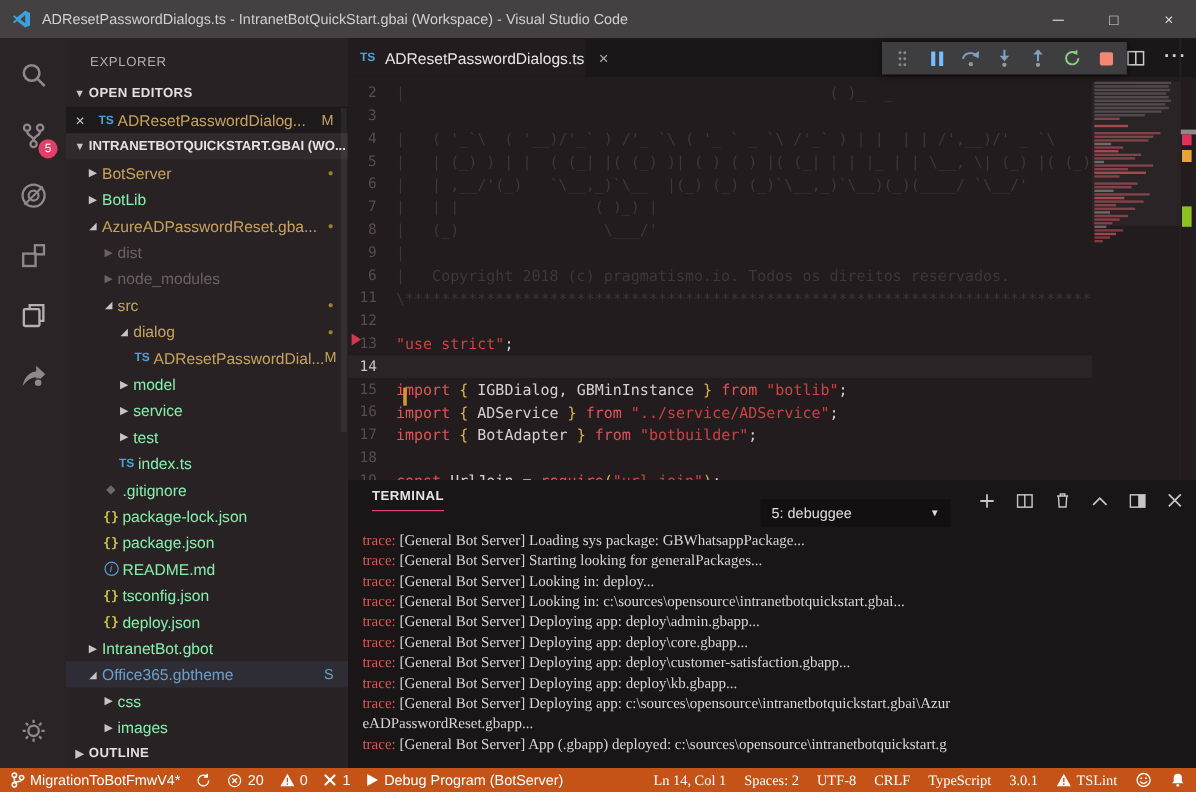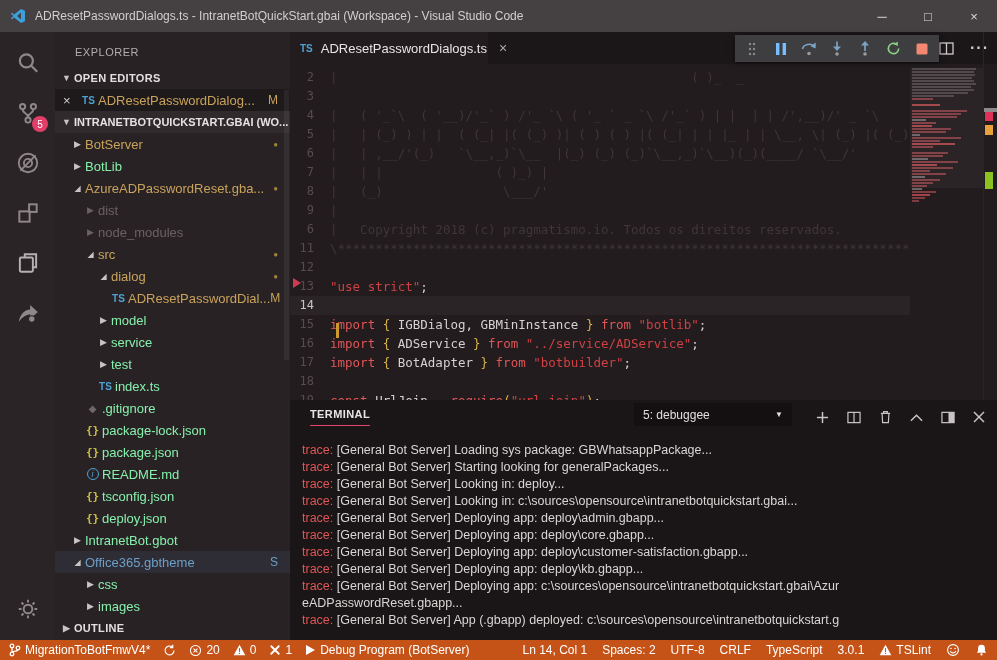--- a/index.html
+++ b/index.html
@@ -69,34 +69,34 @@
   
   .debug-toolbar{position:absolute;left:735px;top:35px;width:204px;height:27px;background:#3E3E41;
                  display:flex;align-items:center;justify-content:space-evenly;z-index:6;
                  box-shadow:0 1px 6px rgba(0,0,0,.5);}
   .dbtn{display:flex;align-items:center;justify-content:center;width:22px;height:22px;}
   
   .terminal{position:absolute;left:290px;top:400px;right:0;height:240px;background:#1A1516;}
   .t-header{position:relative;height:34px;}
   .t-tab{position:absolute;left:20px;top:8px;font-size:11px;font-weight:bold;color:#E8E4E5;
          letter-spacing:.4px;padding-bottom:5px;border-bottom:1.5px solid #E8436F;}
-  .t-select{position:absolute;left:344px;top:3px;width:158px;height:23px;background:#141011;
+  .t-select{position:absolute;left:344px;top:16px;width:158px;height:23px;background:#141011;
             color:#E2DEDF;font-size:12px;display:flex;align-items:center;justify-content:space-between;
             padding:0 9px;}
   .t-select .arrow{font-size:8px;color:#E2DEDF;}
   .t-icons{position:absolute;right:12px;top:0;height:34px;display:flex;align-items:center;gap:18px;
            color:#C9C4C6;}
   .t-content{position:absolute;top:42px;left:12px;right:4px;bottom:0;overflow:hidden;
-             font-family:Liberation Sans, sans-serif;font-size:12.5px;line-height:17px;white-space:pre;}
+             font-family:Liberation Serif, serif;font-size:12.5px;line-height:17px;white-space:pre;}
   .tp{color:#E05556;} .tt{color:#DAD6D6;}
   
   .statusbar{position:absolute;left:0;bottom:0;width:100%;height:20px;background:#C55318;
              display:flex;align-items:center;color:#fff;font-size:12px;padding:0 9px;}
   .sb-left{display:flex;align-items:center;}
-  .sb-right{margin-left:auto;display:flex;align-items:center;}
+  .sb-right{margin-left:auto;display:flex;align-items:center;font-family:Liberation Serif, serif;}
   .sb-item{display:flex;align-items:center;gap:4px;margin-right:13px;}
   .sb-right .sb-item{margin-right:0;margin-left:15px;}
   .sb-item svg{display:block;}
 </style>
 </head>
 <body>
 
 <div class="app">
 
   <div class="titlebar">

